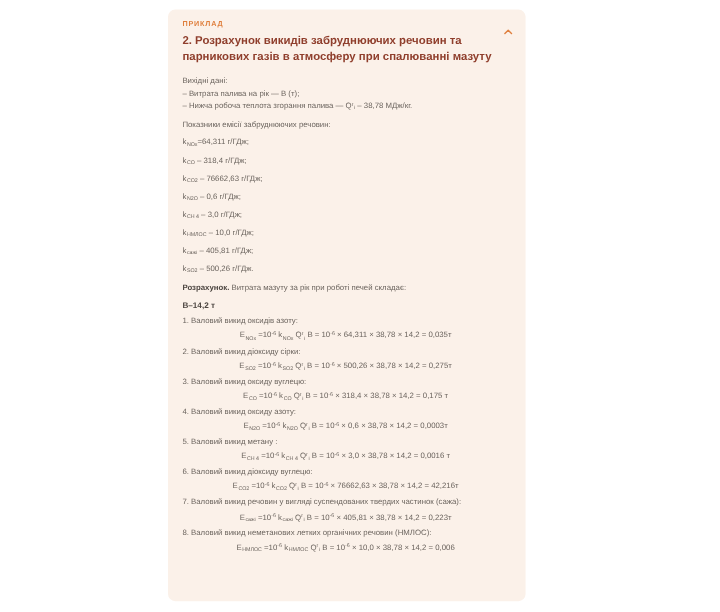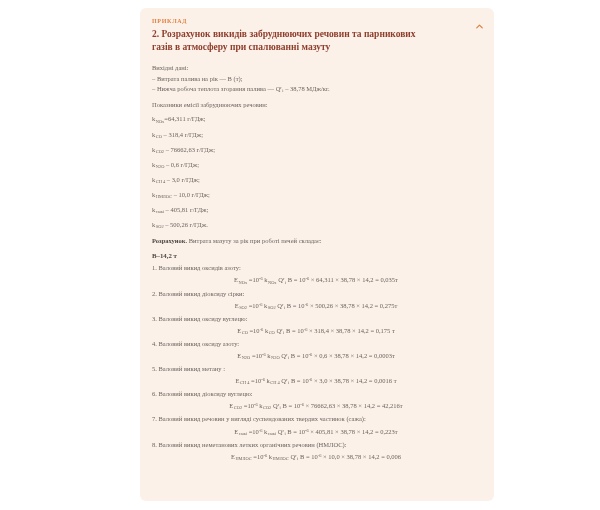--- a/index.html
+++ b/index.html
@@ -3,24 +3,23 @@
 <meta charset="utf-8">
 <style>
   html, body { margin: 0; padding: 0; overflow: hidden; }
   body {
     width: 600px; height: 510px; background: #ffffff;
     font-family: "Liberation Sans", sans-serif;
     position: relative;
   }
   .card {
     position: absolute; left: 140px; top: 8px;
-    width: 354px; min-height: 493px; box-sizing: border-box;
+    width: 298px; min-height: 493px; box-sizing: border-box;
     background: #fbf1e9; border-radius: 6px;
     padding: 8px 14px 10px 12px;
-    font-family: Liberation Serif, serif;
   }
   .collapse-btn {
     position: absolute; top: 13px; right: 9px;
     background: transparent; border: none; padding: 0; margin: 0;
     cursor: pointer; line-height: 0;
   }
   .eyebrow {
     color: #df7f3d; font-size: 6px; font-weight: bold;
     letter-spacing: 0.7px; margin: 2px 0 4px 0; text-transform: uppercase;
   }

